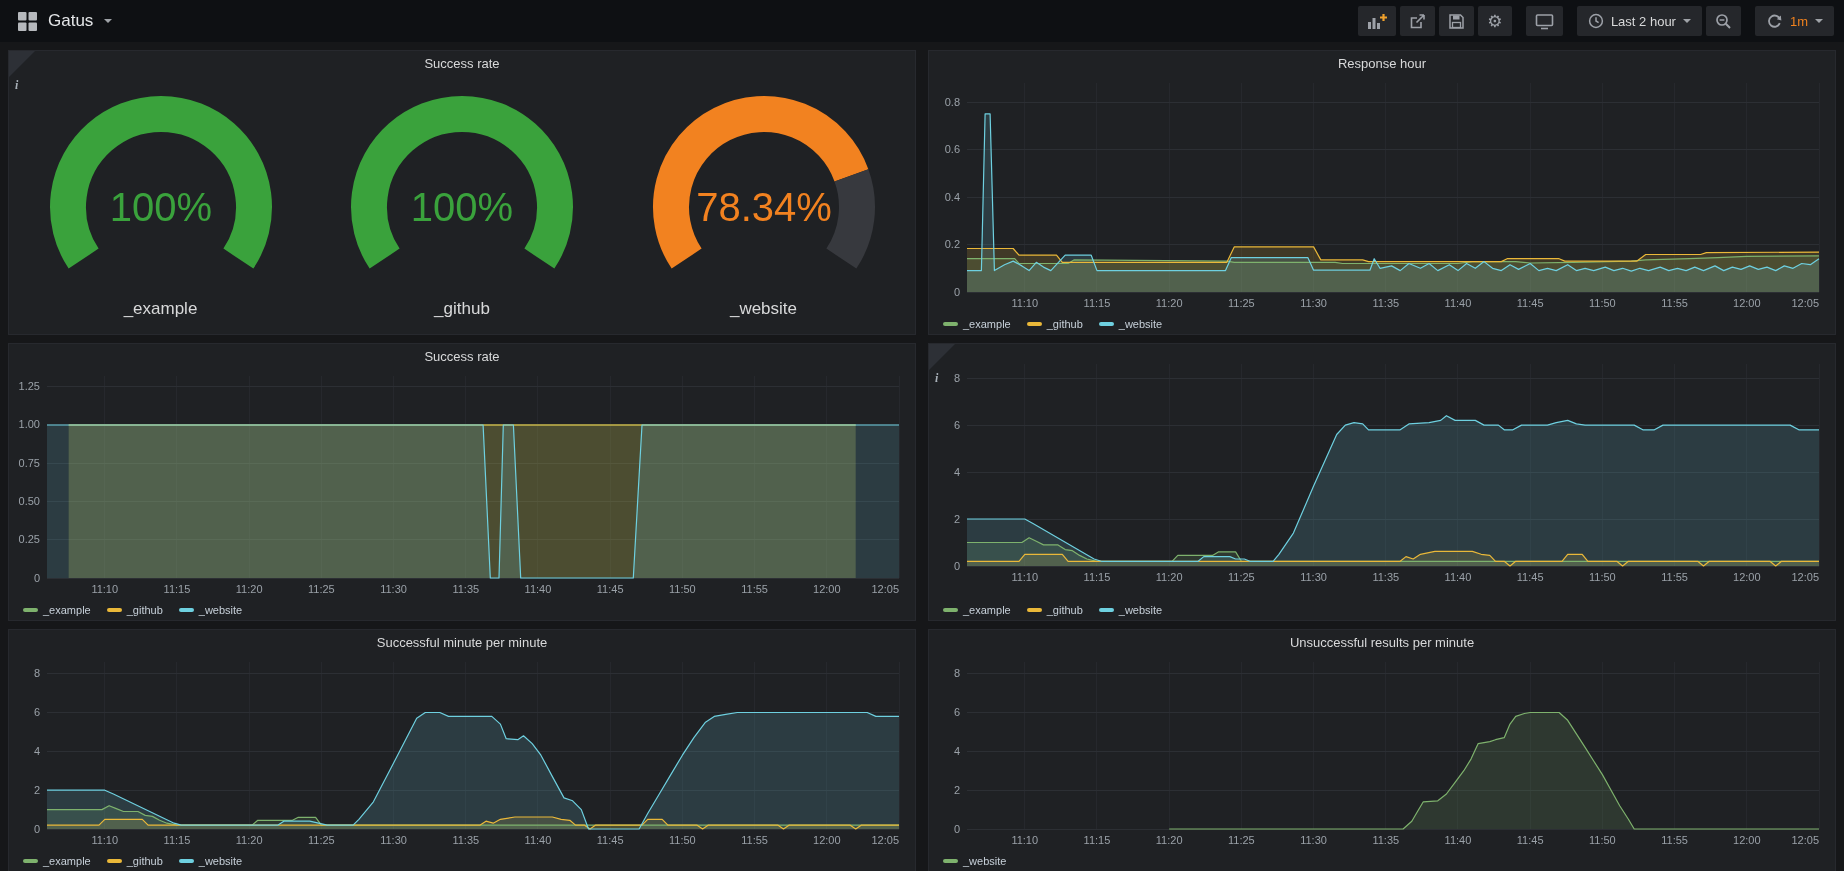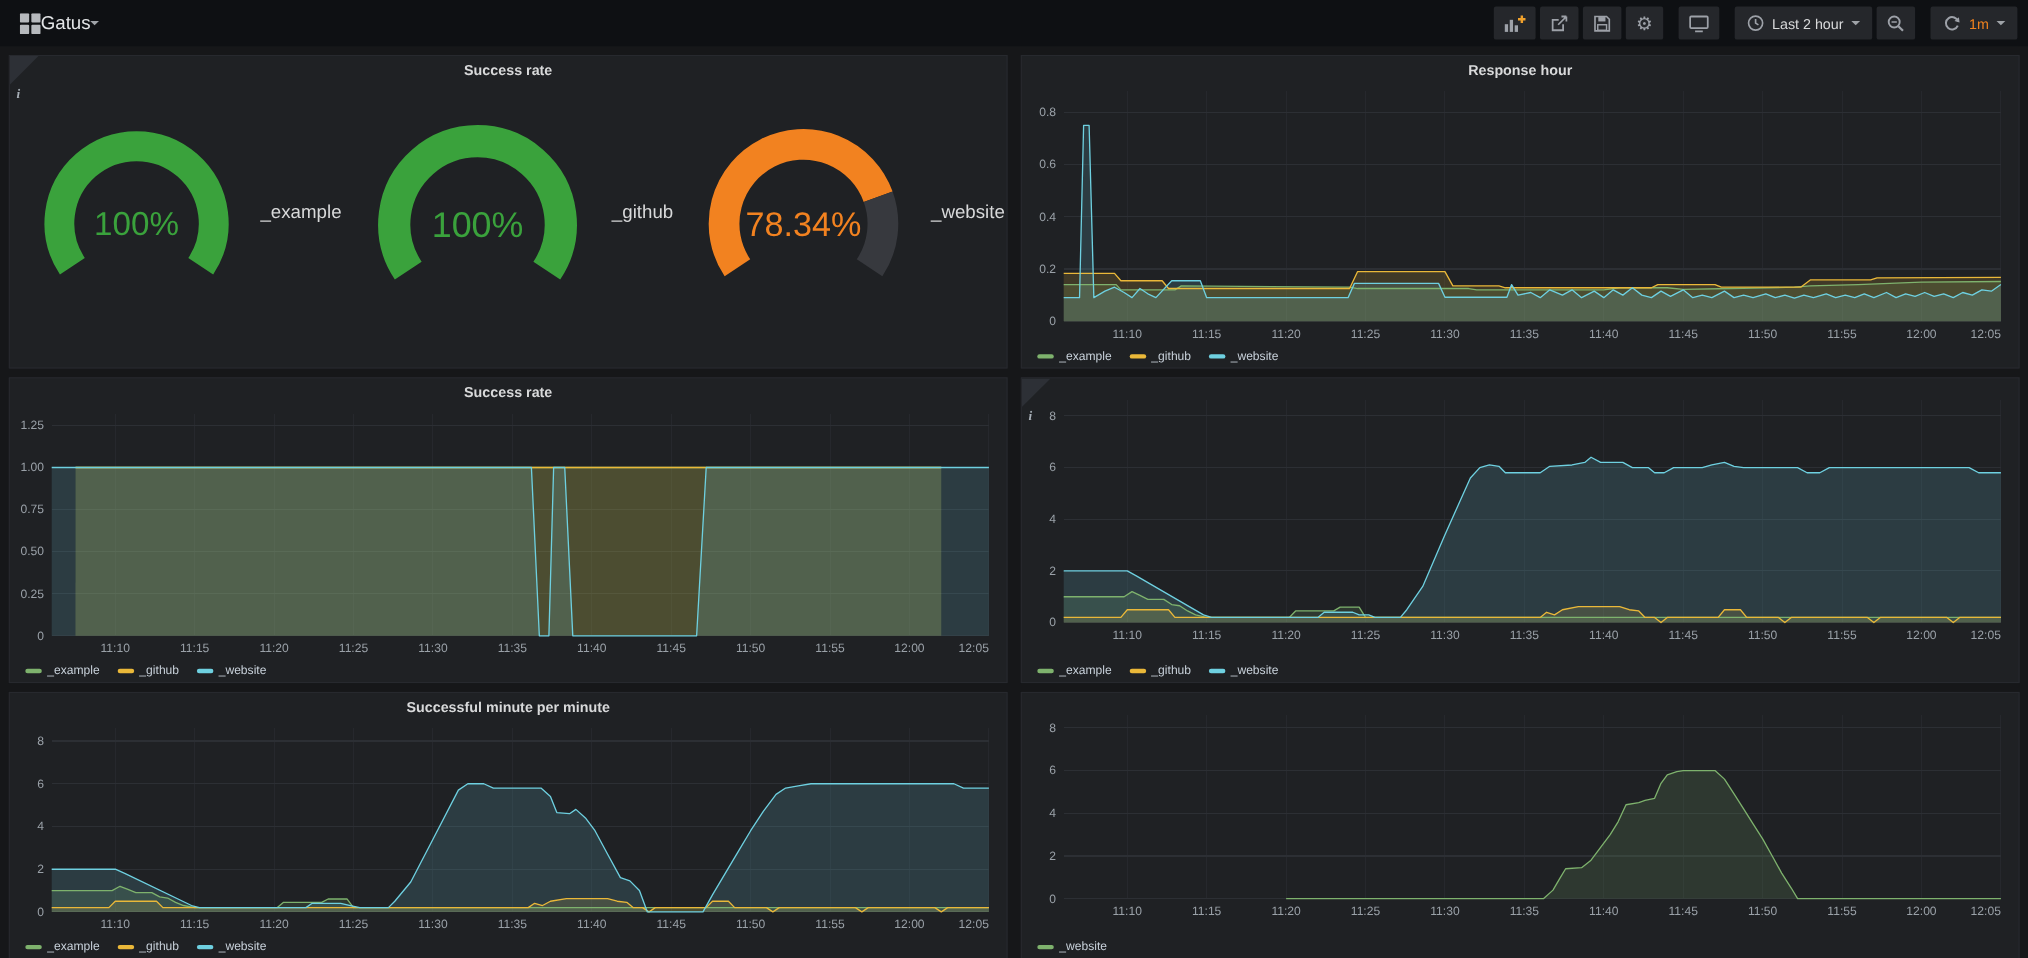--- a/index.html
+++ b/index.html
@@ -9,21 +9,21 @@
     background:#161719;
     font-family:"Liberation Sans", sans-serif;
     color:#d8d9da;
   }
   
   .navbar {
     height:42px; background:#0e1013;
     display:flex; align-items:center; justify-content:space-between;
     padding:0 10px;
   }
-  .nav-left { display:flex; align-items:center; padding-left:8px; }
+  .nav-left { display:flex; align-items:center; gap:11px; padding-left:8px; }
   .dash-title { font-size:17px; color:#e4e6e8; }
   .caret {
     width:0; height:0; display:inline-block;
     border-left:4px solid transparent; border-right:4px solid transparent;
     border-top:4px solid #9fa3a8; margin-left:7px;
   }
   .nav-right { display:flex; align-items:center; }
   .nav-btn {
     height:30px; min-width:34px; background:#25272b; border-radius:2px;
     display:flex; align-items:center; justify-content:center;
@@ -43,21 +43,21 @@
     grid-template-rows:285px 278px 243px;
     gap:8px 12px;
   }
   .panel {
     background:#1f2124; border:1px solid #27292e;
     position:relative; display:flex; flex-direction:column;
     overflow:hidden;
   }
   .panel-title {
     height:24px; line-height:26px; text-align:center;
-    font-size:13px; font-weight:bold; color:#d8d9da;
+    font-size:13px; font-weight:normal; color:#d8d9da;
     flex:0 0 auto; cursor:pointer;
   }
   .chart-area { flex:1 1 auto; min-height:0; position:relative; }
   .chart-area svg { display:block; }
   svg text { font-family:"Liberation Sans", sans-serif; }
   .legend { flex:0 0 20px; display:flex; align-items:center; padding-left:14px; gap:16px; }
   .legend-item { display:flex; align-items:center; gap:5px; font-size:11px; color:#c7d0d9; cursor:pointer; }
   .legend-dash { width:15px; height:4px; border-radius:2px; }
   
   .info-corner {
@@ -67,21 +67,21 @@
   }
   .info-i {
     position:absolute; top:1px; left:6px;
     font:italic bold 12px "Liberation Serif", serif; color:#a8b0b8;
   }
   
   .gauges {
     flex:1 1 auto; display:flex; justify-content:space-evenly;
     align-items:flex-start; padding-top:12px;
   }
-  .gauge { display:flex; flex-direction:row; align-items:center; width:300px; }
+  .gauge { display:flex; flex-direction:column; align-items:center; width:300px; }
   .gauge-label { font-size:17px; color:#d8d9da; margin-top:4px; }
 </style>
 </head>
 <body>
 
 <div class="navbar">
   <div class="nav-left">
     <span style="display:flex;cursor:pointer;">
       <svg width="19" height="19" viewBox="0 0 19 19">
         <rect x="0" y="0" width="8.5" height="8.5" rx="1" fill="#b6b9bd"></rect>
@@ -443,20 +443,21 @@
           <span>_github</span>
         </span>
         <span class="legend-item">
           <span class="legend-dash" style="background: rgb(110, 208, 224);"></span>
           <span>_website</span>
         </span>
       </div>
   </div>
 
   <div class="panel">
+    <div class="panel-title">Unsuccessful results per minute</div>
     <div class="chart-area">
         <svg width="100%" height="100%" viewBox="0 0 906 197">
           <line x1="95.76271186440678" y1="8" x2="95.76271186440678" y2="175" stroke="#26282d" stroke-width="1" shape-rendering="crispEdges"></line>
           <line x1="167.96610169491527" y1="8" x2="167.96610169491527" y2="175" stroke="#26282d" stroke-width="1" shape-rendering="crispEdges"></line>
           <line x1="240.16949152542372" y1="8" x2="240.16949152542372" y2="175" stroke="#26282d" stroke-width="1" shape-rendering="crispEdges"></line>
           <line x1="312.3728813559322" y1="8" x2="312.3728813559322" y2="175" stroke="#26282d" stroke-width="1" shape-rendering="crispEdges"></line>
           <line x1="384.5762711864407" y1="8" x2="384.5762711864407" y2="175" stroke="#26282d" stroke-width="1" shape-rendering="crispEdges"></line>
           <line x1="456.77966101694915" y1="8" x2="456.77966101694915" y2="175" stroke="#26282d" stroke-width="1" shape-rendering="crispEdges"></line>
           <line x1="528.9830508474577" y1="8" x2="528.9830508474577" y2="175" stroke="#26282d" stroke-width="1" shape-rendering="crispEdges"></line>
           <line x1="601.1864406779661" y1="8" x2="601.1864406779661" y2="175" stroke="#26282d" stroke-width="1" shape-rendering="crispEdges"></line>

